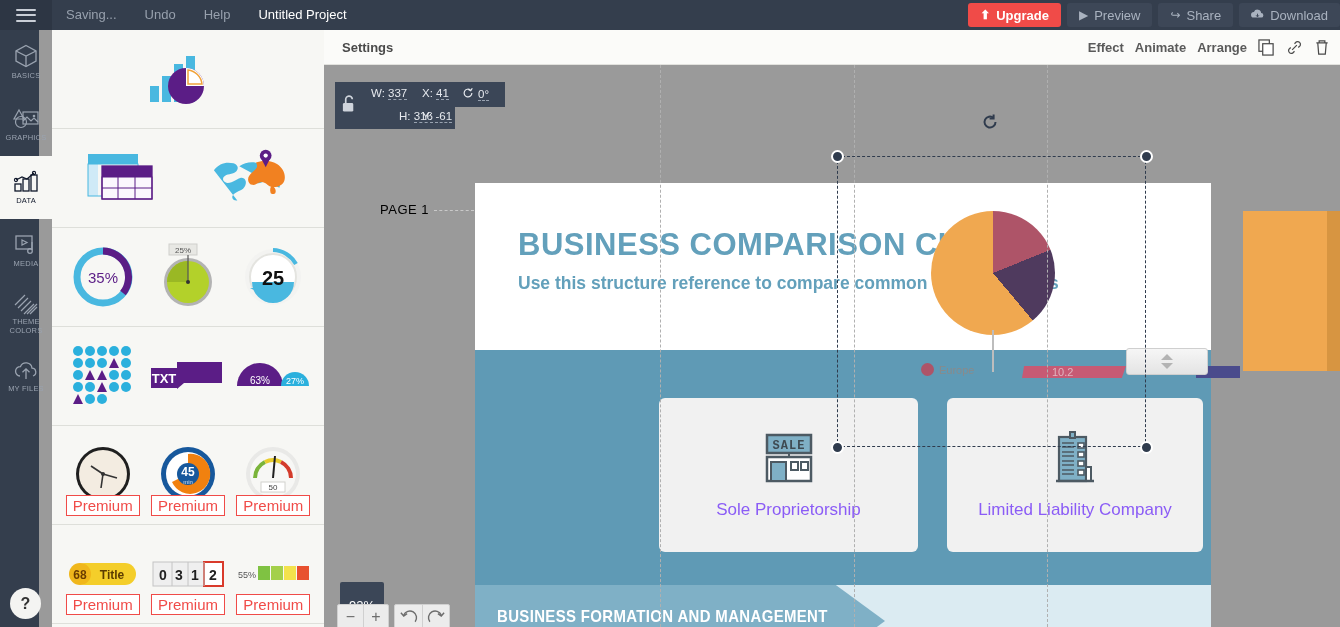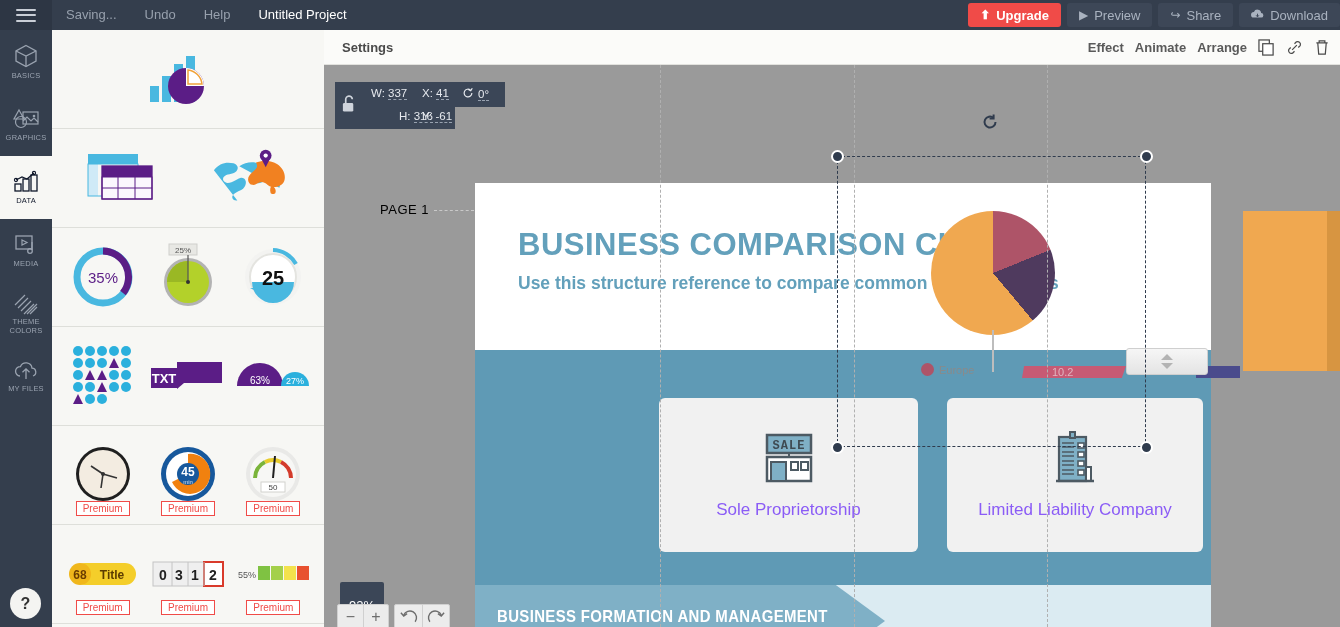--- a/index.html
+++ b/index.html
@@ -35,21 +35,21 @@
   .tb-btn {
     height: 24px; display: flex; align-items: center; gap: 6px;
     padding: 0 12px; border-radius: 3px; background: #3d4757;
     color: #a9b2bf; font-size: 13px; cursor: pointer; white-space: nowrap;
   }
   .tb-btn.upgrade { background: #f04b48; color: #fff; font-weight: bold; }
   .tb-ico { display: inline-block; line-height: 1; font-size: 12px; }
 
   
   .rail {
-    position: absolute; left: 0; top: 30px; width: 52px; height: 597px;
+    position: absolute; left: 0; top: 30px; width: 39px; height: 597px;
     background: #343e4d;
   }
   .rail-item {
     width: 52px; height: 63px; display: flex; flex-direction: column;
     align-items: center; justify-content: center; cursor: pointer; gap: 2px;
     color: #9aa3b0;
   }
   .rail-item.active { background: #f7f7f4; color: #0f172a; }
   .rail-label { font-size: 7.5px; letter-spacing: .2px; text-align: center; line-height: 9px; }
   .rail-icon svg { display: block; }
@@ -71,21 +71,21 @@
     border-bottom: 1px solid #dedfda;
   }
   .thumb { position: relative; width: 84px; height: 70px; display: flex; align-items: center; justify-content: center; cursor: pointer; }
   .badge-new {
     position: absolute; top: -4px; right: -4px; background: #f04b48; color: #fff;
     font-size: 8px; font-weight: bold; padding: 2px 5px; border-radius: 2px;
   }
   .badge-premium {
     position: absolute; bottom: -6px; left: 50%; transform: translateX(-50%);
     border: 1px solid #f04b48; color: #f04b48; background: #fff;
-    font-size: 10px; padding: 1px 6px; white-space: nowrap;
+    font-size: 15px; padding: 1px 6px; white-space: nowrap;
   }
 
   
   .canvas-area {
     position: absolute; left: 324px; top: 30px; width: 1016px; height: 597px;
     background: #9a9a9a; overflow: hidden;
   }
   .settings-bar {
     position: absolute; left: 0; top: 0; width: 1016px; height: 35px;
     background: #fbfbf9; border-bottom: 1px solid #e2e2de;

